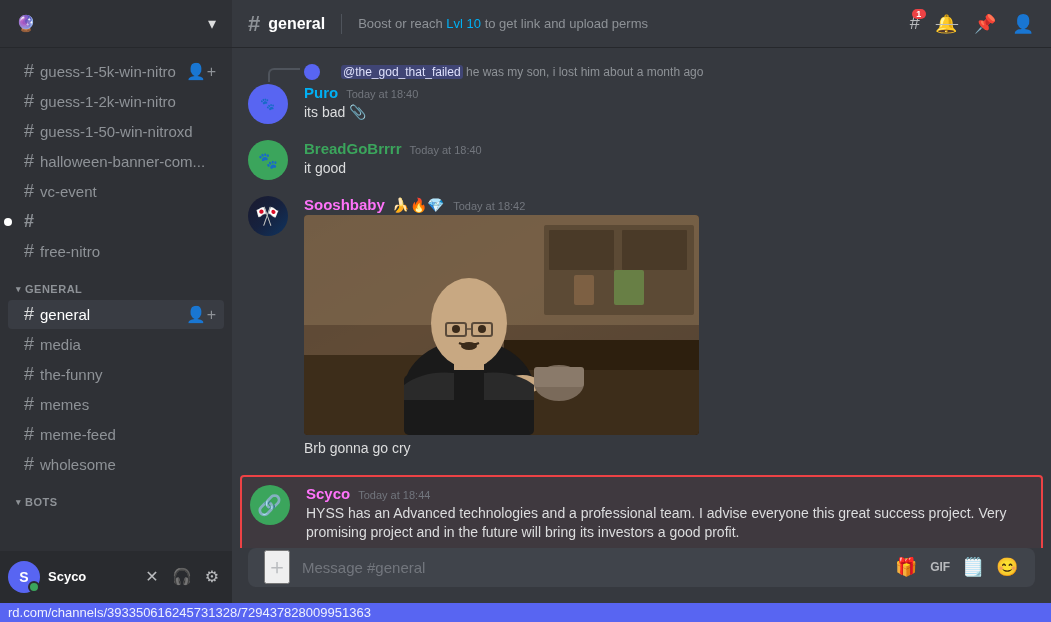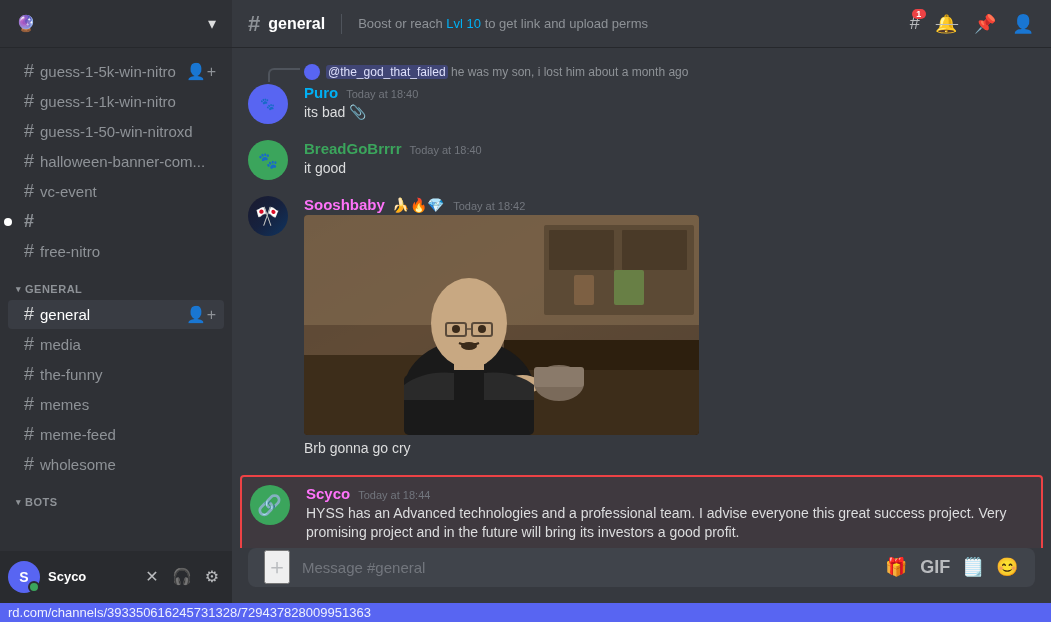--- a/index.html
+++ b/index.html
@@ -115,21 +115,21 @@
 
     <div class="channel-list">
 
       <div class="channel-item">
         <span class="hash">#</span>
         <span class="channel-name">guess-1-5k-win-nitro</span>
         <span class="add-btn">👤+</span>
       </div>
       <div class="channel-item">
         <span class="hash">#</span>
-        <span class="channel-name">guess-1-1k-win-nitro</span>
+        <span class="channel-name">guess-1-2k-win-nitro</span>
       </div>
       <div class="channel-item">
         <span class="hash">#</span>
         <span class="channel-name">guess-1-50-win-nitroxd</span>
       </div>
       <div class="channel-item">
         <span class="hash">#</span>
         <span class="channel-name">halloween-banner-com...</span>
       </div>
       <div class="channel-item">
@@ -230,21 +230,21 @@
         <div style="display:flex;flex-direction:column;align-items:center;width:40px;flex-shrink:0;">
           <div style="display:flex;align-items:flex-end;justify-content:center;width:40px;margin-top:4px;">
             <div style="width:32px;height:14px;border-left:2px solid #4f545c;border-top:2px solid #4f545c;border-radius:6px 0 0 0;position:relative;left:16px;top:0;"></div>
           </div>
           <div class="message-avatar avatar-puro" style="margin-top:2px;font-size:12px;">🐾</div>
         </div>
         <div class="message-content">
 
           <div style="display:flex;align-items:center;gap:6px;margin-bottom:4px;">
             <div style="width:16px;height:16px;border-radius:50%;background:#5865f2;flex-shrink:0;"></div>
-            <span style="font-size:12px;color:#8e9297;"><span style="color:#dee0fc;background:rgba(88,101,242,0.3);border-radius:3px;padding:0 2px;">@the_god_that_failed</span> <span>he was my son, i lost him about a month ago</span></span>
+            <span style="font-size:12px;color:#8e9297;"><span style="color:#dee0fc;background:rgba(88,101,242,0.3);border-radius:3px;padding:0 2px;margin-left:15px;">@the_god_that_failed</span> <span>he was my son, i lost him about a month ago</span></span>
           </div>
           <div class="message-header">
             <span class="message-username username-blue">Puro</span>
             <span class="message-time">Today at 18:40</span>
           </div>
           <div class="message-text">
             <span>its bad</span>
             <span> 📎</span>
           </div>
         </div>
@@ -344,21 +344,21 @@
       </div>
 
     </div>
 
     <div class="message-input-area">
       <div class="message-input-wrapper">
         <button class="input-add-btn">＋</button>
         <input class="message-input" type="text" placeholder="Message #general" style="">
         <div class="input-icons">
           <span class="input-icon">🎁</span>
-          <span class="input-icon" style="font-size:18px;font-weight:700;color:#b9bbbe;">GIF</span>
+          <span class="input-icon" style="font-size:12px;font-weight:700;color:#b9bbbe;">GIF</span>
           <span class="input-icon">🗒️</span>
           <span class="input-icon">😊</span>
         </div>
       </div>
     </div>
   </div>
 </div>
 
 <div class="url-bar">
   <span>rd.com/channels/393350616245731328/729437828009951363</span>

